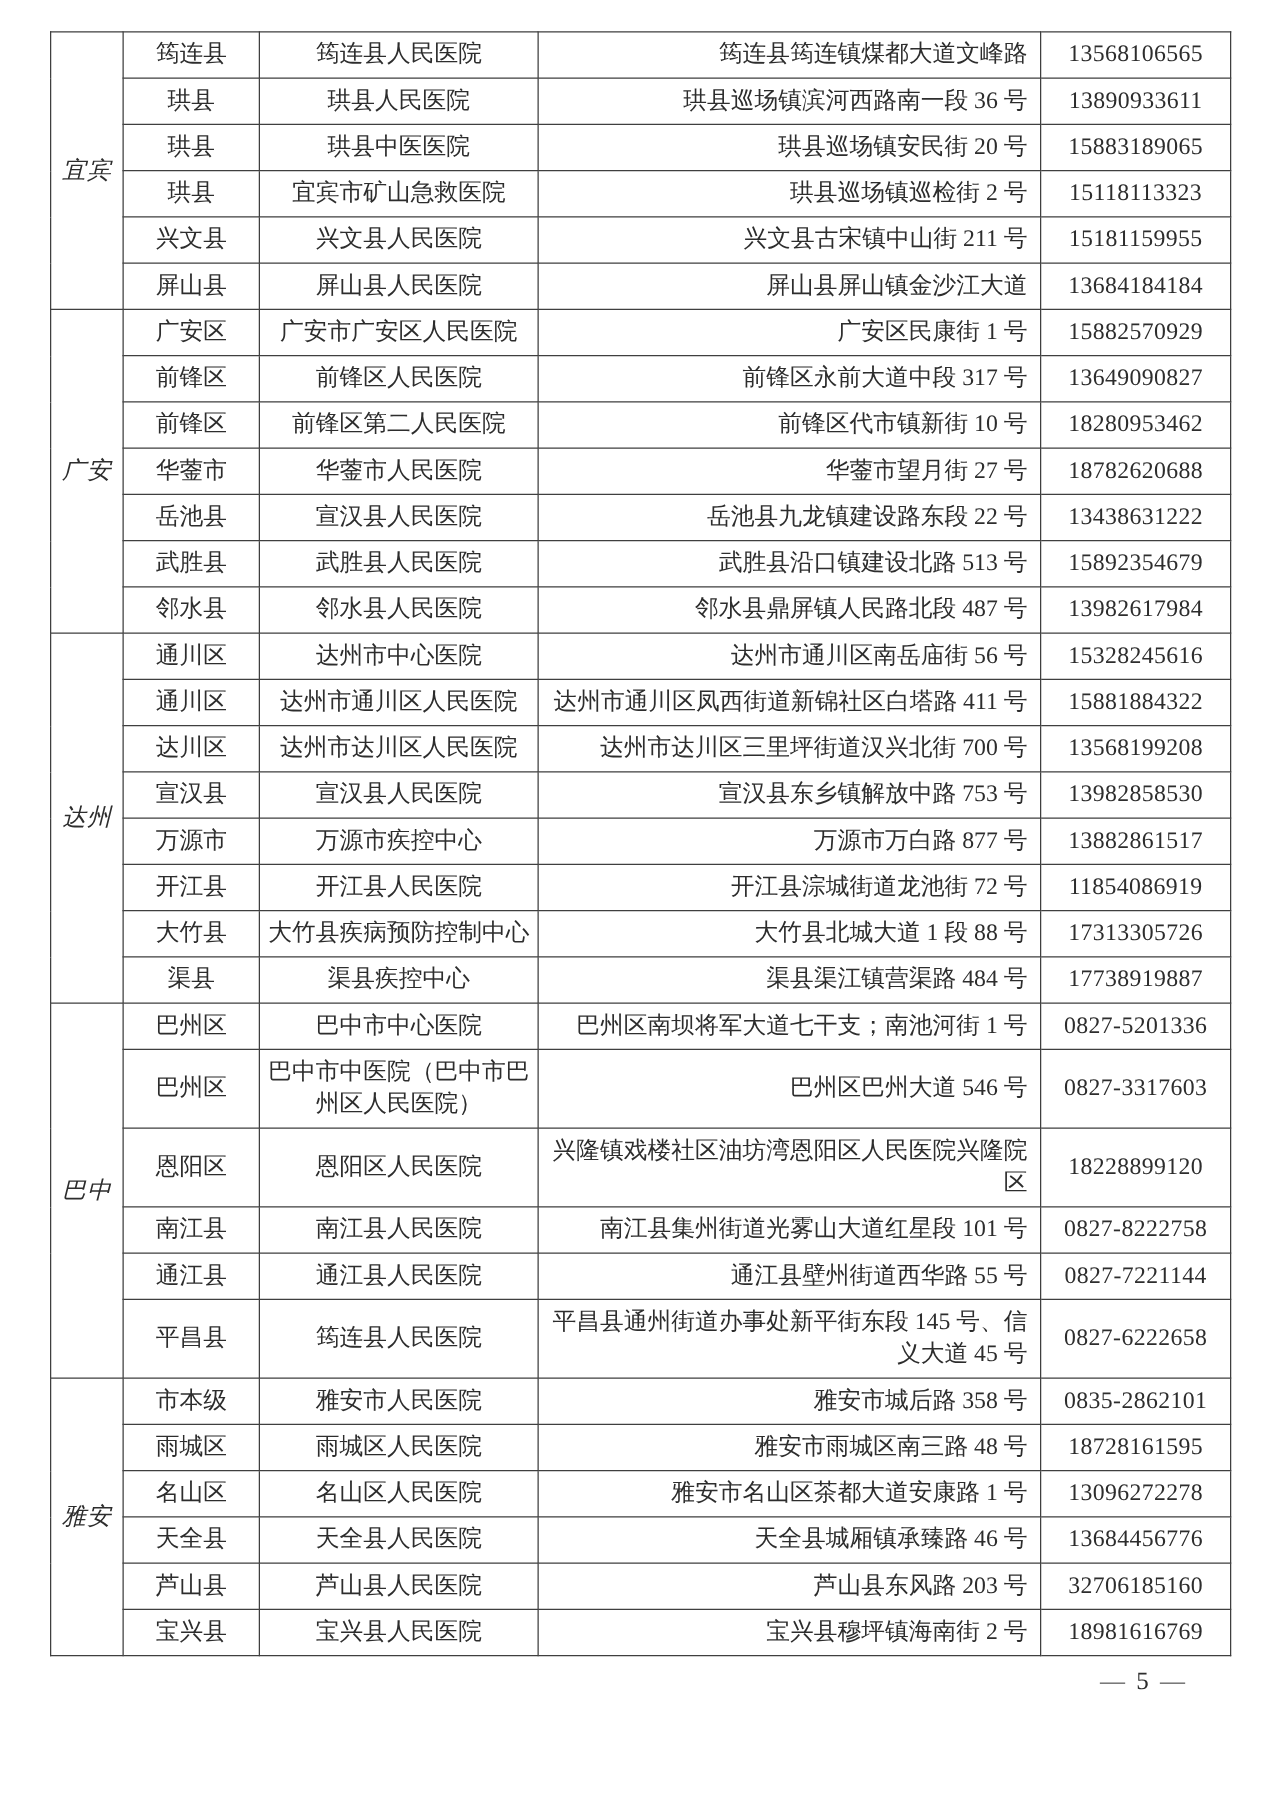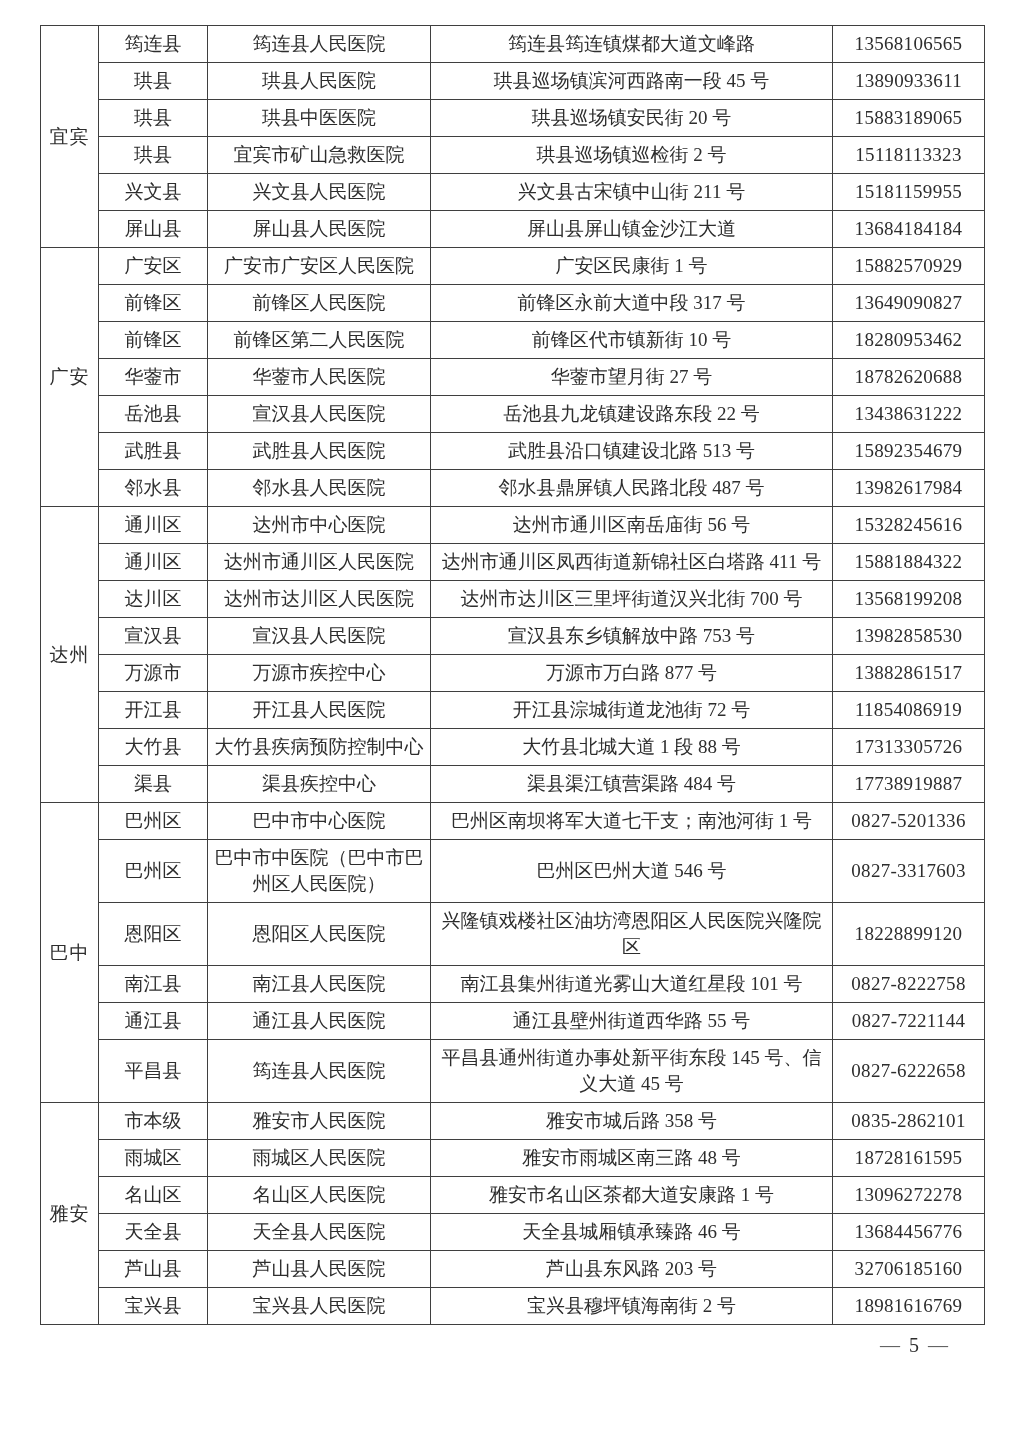--- a/index.html
+++ b/index.html
@@ -30,23 +30,23 @@
     border: 1px solid #3f3f3f;
     text-align: center;
     vertical-align: middle;
     font-size: 19px;
     line-height: 26px;
     padding: 5px 6px;
     height: 36px;
     word-break: break-word;
     color: #2d2d2d;
   }
-  table.hospital-table td.address-cell { padding: 5px 10px; }
+  table.hospital-table td.address-cell { padding: 5px 10px; text-align: right; }
   table.hospital-table td.phone-cell { letter-spacing: 0.3px; }
-  table.hospital-table td.city-cell { letter-spacing: 1px; }
+  table.hospital-table td.city-cell { letter-spacing: 1px; font-style: italic; }
   .page-number {
     position: absolute;
     top: 1333px;
     right: 76px;
     font-size: 20px;
     line-height: 24px;
     display: flex;
     align-items: center;
     gap: 9px;
     color: #2d2d2d;
@@ -70,21 +70,21 @@
         <tr>
           <td rowspan="6" class="city-cell">宜宾</td>
           <td class="district-cell">筠连县</td>
           <td class="hospital-cell">筠连县人民医院</td>
           <td class="address-cell">筠连县筠连镇煤都大道文峰路</td>
           <td class="phone-cell">13568106565</td>
         </tr>
         <tr>
           <td class="district-cell">珙县</td>
           <td class="hospital-cell">珙县人民医院</td>
-          <td class="address-cell">珙县巡场镇滨河西路南一段 45 号</td>
+          <td class="address-cell">珙县巡场镇滨河西路南一段 36 号</td>
           <td class="phone-cell">13890933611</td>
         </tr>
         <tr>
           <td class="district-cell">珙县</td>
           <td class="hospital-cell">珙县中医医院</td>
           <td class="address-cell">珙县巡场镇安民街 20 号</td>
           <td class="phone-cell">15883189065</td>
         </tr>
         <tr>
           <td class="district-cell">珙县</td>

